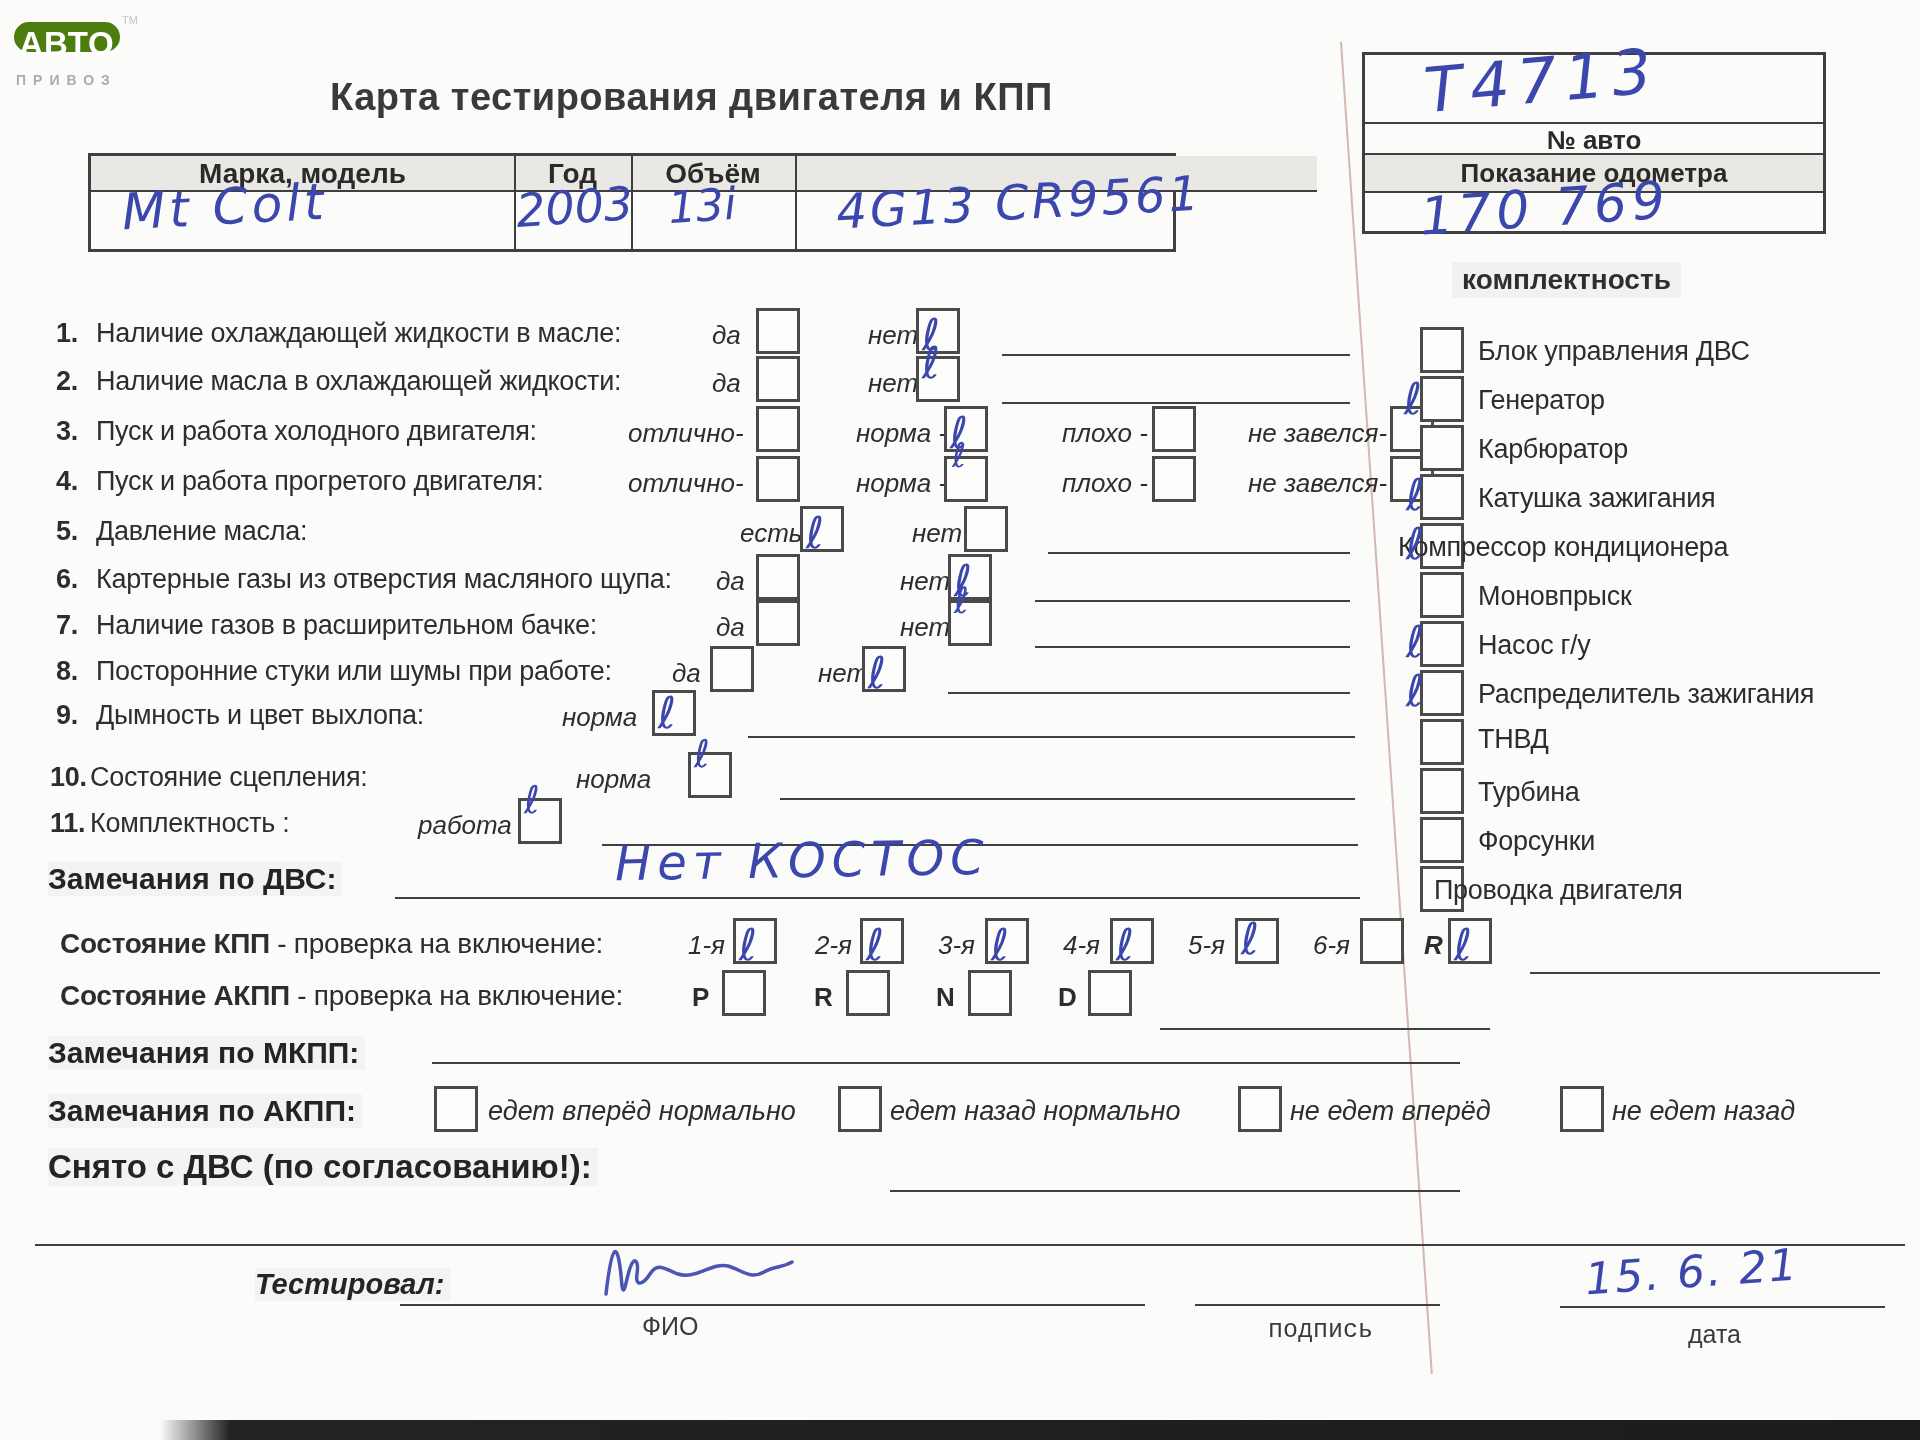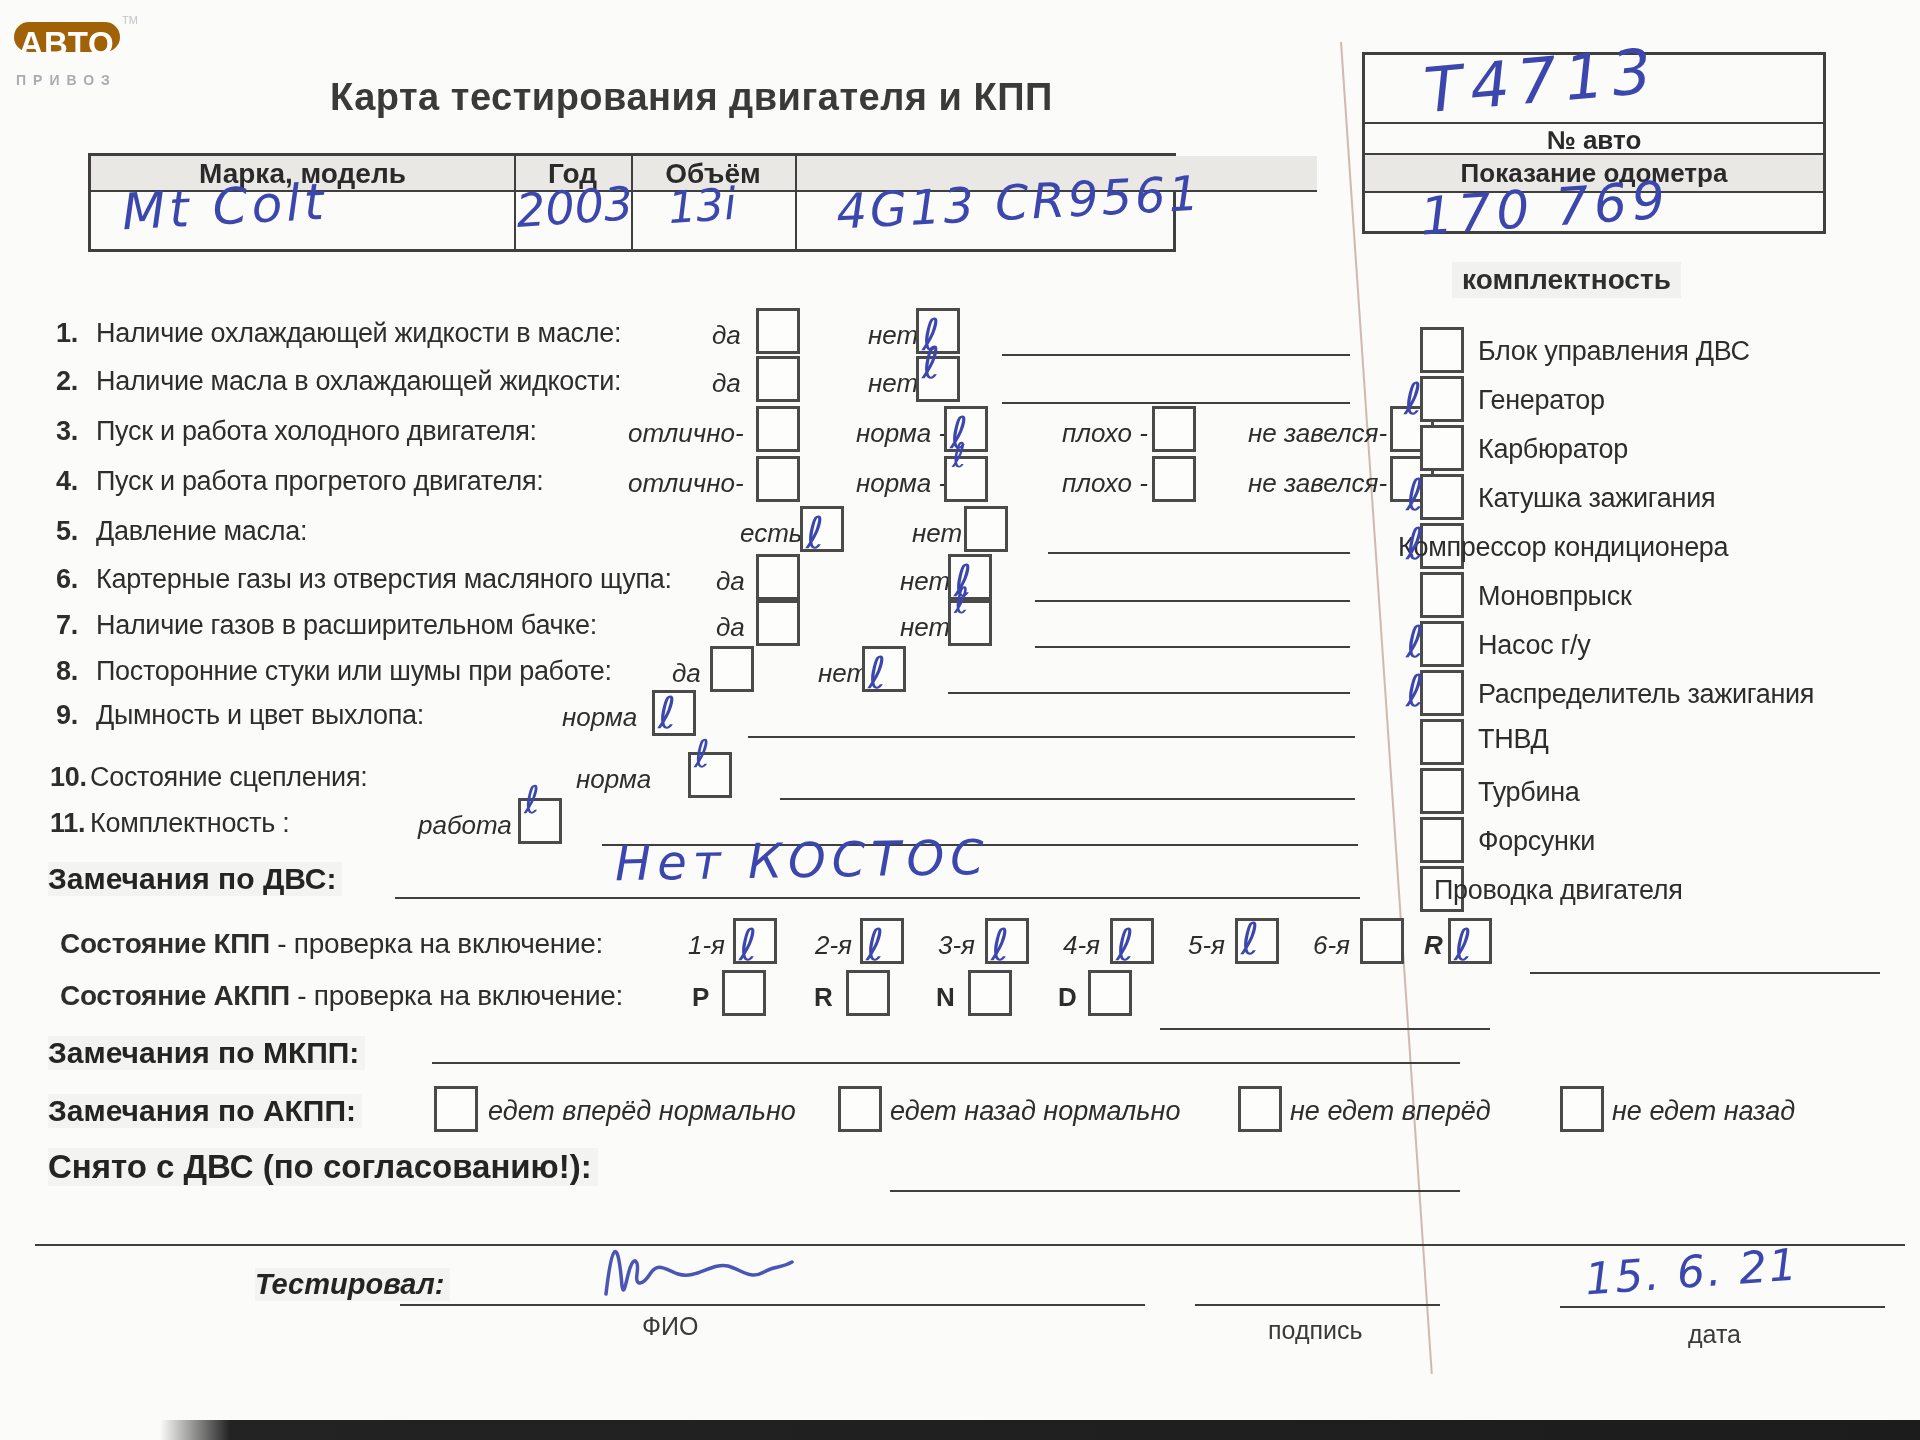--- a/index.html
+++ b/index.html
@@ -26,21 +26,21 @@
   .seam{position:absolute;left:1340px;top:42px;width:2px;height:1335px;background:#a8766a;opacity:.5;
         transform:rotate(-3.9deg);transform-origin:top left;}
   .under-lbl{position:absolute;font-size:25px;color:#3a3a3a;}
   svg{overflow:visible;}
 </style>
 </head>
 <body>
 
 <div id="page">
 
-  <div class="abs" style="left:14px;top:22px;width:106px;height:30px;background:#a16207;border-radius:17px;">
+  <div class="abs" style="left:14px;top:22px;width:106px;height:30px;background:#4d7c0f;border-radius:17px;">
     <div class="abs" style="left:0;top:3px;width:106px;text-align:center;font-weight:bold;font-size:33px;color:#ffffff;letter-spacing:1px;">АВТО</div>
   </div>
   <div class="abs" style="left:122px;top:14px;font-size:11px;color:#c2c5c9;">TM</div>
   <div class="abs" style="left:16px;top:72px;width:112px;font-size:14px;font-weight:bold;color:#a9adb2;letter-spacing:7px;">ПРИВОЗ</div>
 
   <div class="abs" style="left:330px;top:76px;font-size:38px;font-weight:bold;color:#3a3a3a;letter-spacing:0.5px;">Карта тестирования двигателя  и КПП</div>
 
   <div class="abs" style="left:1362px;top:52px;width:464px;height:182px;border:3px solid #3f3f3f;box-sizing:border-box;">
     <div class="abs" style="left:0;top:67px;width:458px;height:2px;background:#3f3f3f;"></div>
     <div class="abs" style="left:0;top:98px;width:458px;height:2px;background:#3f3f3f;"></div>
@@ -301,21 +301,21 @@
   <svg class="abs" style="left:596px;top:1232px;" width="210" height="78" viewBox="0 0 210 78">
     <path d="M10,62 C16,10 22,4 26,54 C28,66 30,48 34,36 C38,24 43,28 41,42 C39,55 47,53 54,42
              C62,29 70,38 82,42 C100,48 116,30 132,34 C146,38 154,48 168,40 C178,34 186,36 196,30" fill="none" stroke="#3c47ae" stroke-width="3.5" stroke-linecap="round" opacity="0.92"></path>
   </svg>
 
   <div class="line" style="left:400px;top:1304px;width:745px;"></div>
   <div class="line" style="left:1195px;top:1304px;width:245px;"></div>
   <div class="line" style="left:1560px;top:1306px;width:325px;"></div>
 
   <div class="under-lbl" style="left:642px;top:1312px;">ФИО</div>
-  <div class="under-lbl" style="left:1268px;top:1316px;">подпись</div>
+  <div class="under-lbl" style="left:1268px;top:1316px;font-family:Liberation Mono, monospace;">подпись</div>
   <div class="under-lbl" style="left:1688px;top:1320px;">дата</div>
 
   <div class="hw" style="left:1585px;top:1246px;font-size:44px;letter-spacing:2px;transform:rotate(-4deg);">15. 6. 21</div>
 
   <div class="abs" style="left:160px;top:1420px;width:1760px;height:20px;
        background:linear-gradient(to right, rgba(34,34,34,0) 0px, #232323 70px, #1c1c1c 100%);"></div>
 
 </div>
 
 </body></html>

